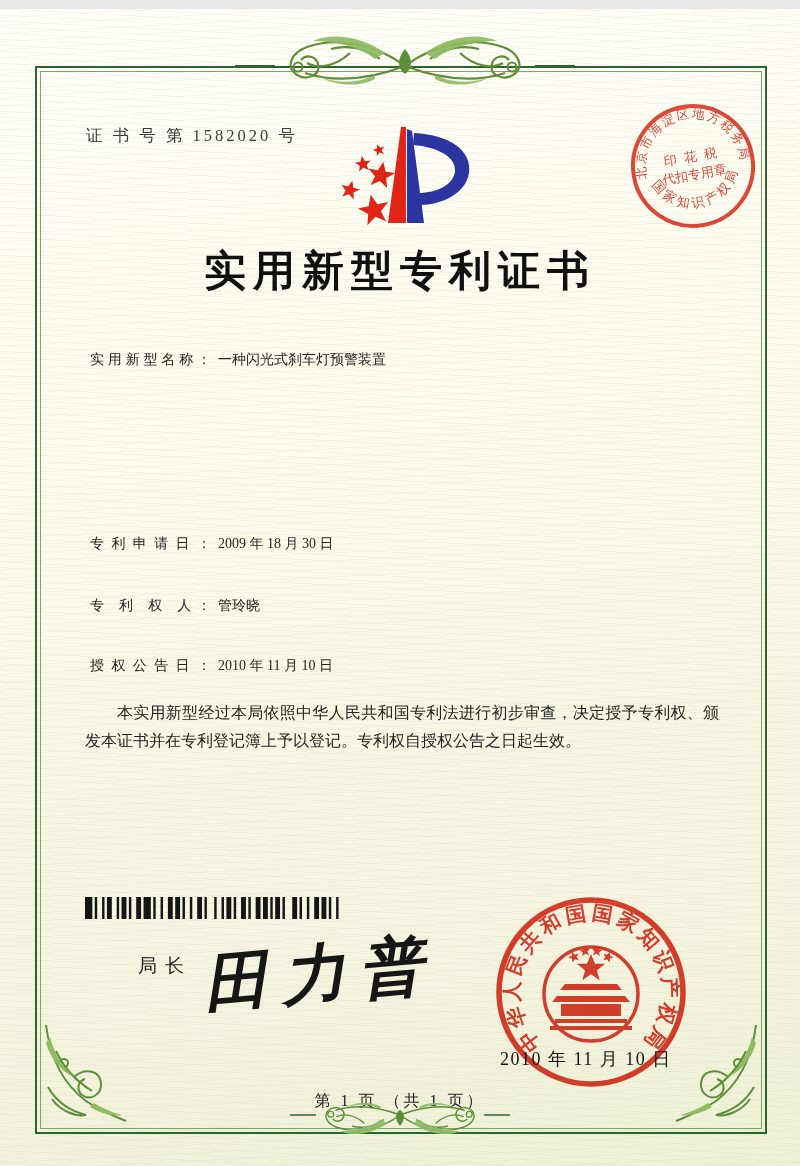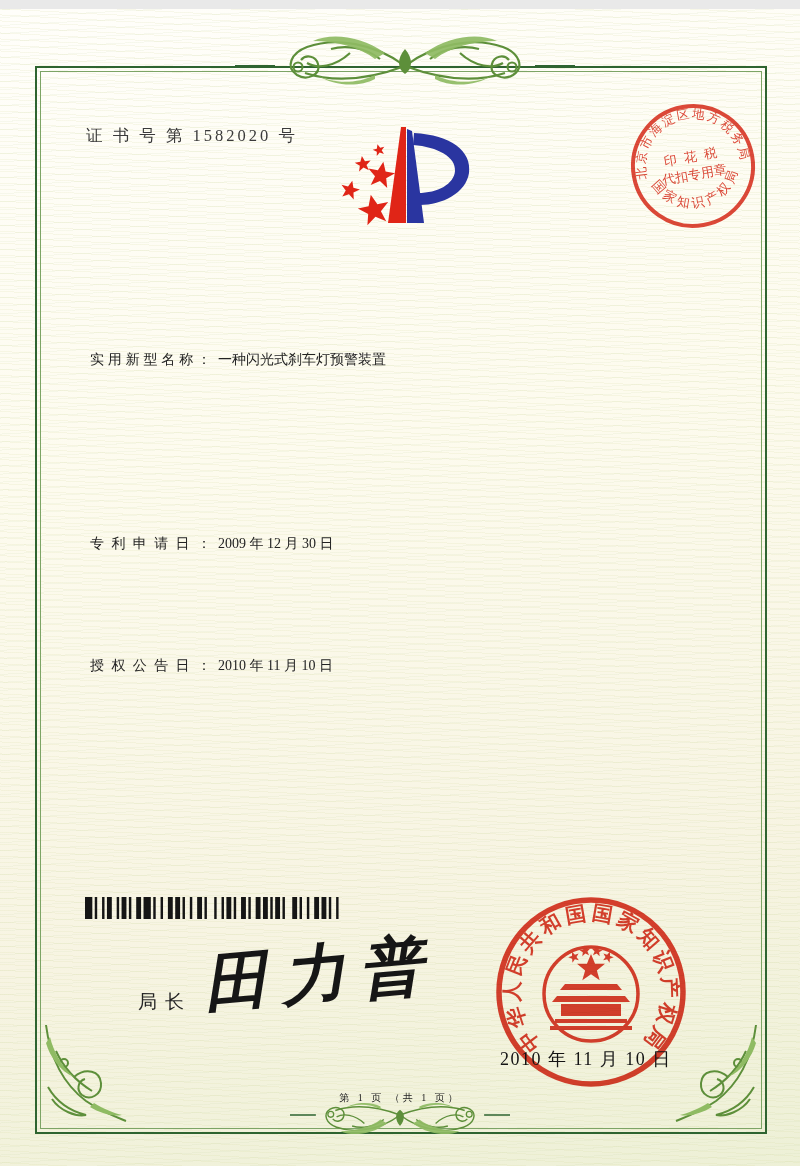--- a/index.html
+++ b/index.html
@@ -30,31 +30,31 @@
   .title{position:absolute;left:0;top:234px;width:100%;text-align:center;
     font-size:42px;font-weight:700;letter-spacing:7px;color:#101010;z-index:2;}
   .field{position:absolute;left:90px;font-size:14px;z-index:2;white-space:nowrap;}
   .flabel{display:inline-block;width:121px;text-align-last:justify;text-align:justify;}
   .fvalue{padding-left:7px;}
   .paras{position:absolute;left:85px;top:690px;width:634px;font-size:16px;line-height:28px;
     text-align:justify;z-index:2;}
   .paras p{margin:0;text-indent:2em;}
   .barcode-wrap{position:absolute;left:85px;top:888px;width:256px;height:22px;z-index:2;}
   .barcode-wrap svg{width:100%;height:100%;display:block;}
-  .sig-label{position:absolute;left:138px;top:980px;font-size:19px;letter-spacing:8px;z-index:2;}
+  .sig-label{position:absolute;left:138px;top:944px;font-size:19px;letter-spacing:8px;z-index:2;}
   .sig-name{position:absolute;left:203px;top:922px;font-size:64px;font-weight:700;font-style:italic;
     letter-spacing:14px;transform:rotate(-5deg);color:#161616;z-index:2;
     font-family:"DejaVu Serif","Liberation Serif",serif;}
   .tax-seal{position:absolute;left:626px;top:90px;width:134px;height:134px;z-index:5;
     transform:rotate(-10deg);opacity:.88;mix-blend-mode:multiply;}
   .office-seal{position:absolute;left:490px;top:882px;width:202px;height:202px;z-index:5;
     opacity:.92;mix-blend-mode:multiply;}
   .seal-date{position:absolute;left:500px;top:1038px;font-size:18px;letter-spacing:1.5px;
     color:#141414;z-index:6;}
-  .footer{position:absolute;left:0;top:1082px;width:100%;text-align:center;font-size:10px;
+  .footer{position:absolute;left:0;top:1082px;width:100%;text-align:center;font-size:16px;
     letter-spacing:3px;z-index:2;}
   svg text{font-family:"Liberation Serif","DejaVu Serif",serif;}
 </style>
 </head>
 <body>
 
 <div class="page">
 
   <div class="frame">
     <div class="frame-inner"></div>
@@ -116,32 +116,37 @@
     <path d="M75,10 L80,10 L80,106 L62,106 Z" fill="var(--logo-red)"></path>
     <g fill="var(--logo-red)">
       <use href="#st" transform="translate(48,93) scale(1.55) rotate(-12)"></use>
       <use href="#st" transform="translate(55,58) scale(1.35) rotate(10)"></use>
       <use href="#st" transform="translate(37,47) scale(0.8) rotate(-8)"></use>
       <use href="#st" transform="translate(24,73) scale(0.95) rotate(14)"></use>
       <use href="#st" transform="translate(53,33) scale(0.6) rotate(-15)"></use>
     </g>
   </svg>
 
+  <div class="title">实用新型专利证书</div>
 
   <div class="field" style="top:342px">
     <span class="flabel">实用新型名称：</span><span class="fvalue">一种闪光式刹车灯预警装置</span>
   </div>
   <div class="field" style="top:526px">
-    <span class="flabel">专利申请日：</span><span class="fvalue">2009 年 12 月 30 日</span>
+    <span class="flabel">专利申请日：</span><span class="fvalue">2009 年 18 月 30 日</span>
+  </div>
+  <div class="field" style="top:588px">
+    <span class="flabel">专 利 权 人：</span><span class="fvalue">管玲晓</span>
   </div>
   <div class="field" style="top:648px">
     <span class="flabel">授权公告日：</span><span class="fvalue">2010 年 11 月 10 日</span>
   </div>
 
   <div class="paras">
+    <p>本实用新型经过本局依照中华人民共和国专利法进行初步审查，决定授予专利权、颁发本证书并在专利登记簿上予以登记。专利权自授权公告之日起生效。</p>
   </div>
 
   <div class="barcode-wrap">
     <svg id="barcode-svg" preserveAspectRatio="none" viewBox="0 0 105 22">
         <rect x="0" y="0" width="3" height="22" fill="#151515"></rect>
         <rect x="4" y="0" width="1" height="22" fill="#151515"></rect>
         <rect x="7" y="0" width="1" height="22" fill="#151515"></rect>
         <rect x="9" y="0" width="2" height="22" fill="#151515"></rect>
         <rect x="13" y="0" width="1" height="22" fill="#151515"></rect>
         <rect x="15" y="0" width="2" height="22" fill="#151515"></rect>

